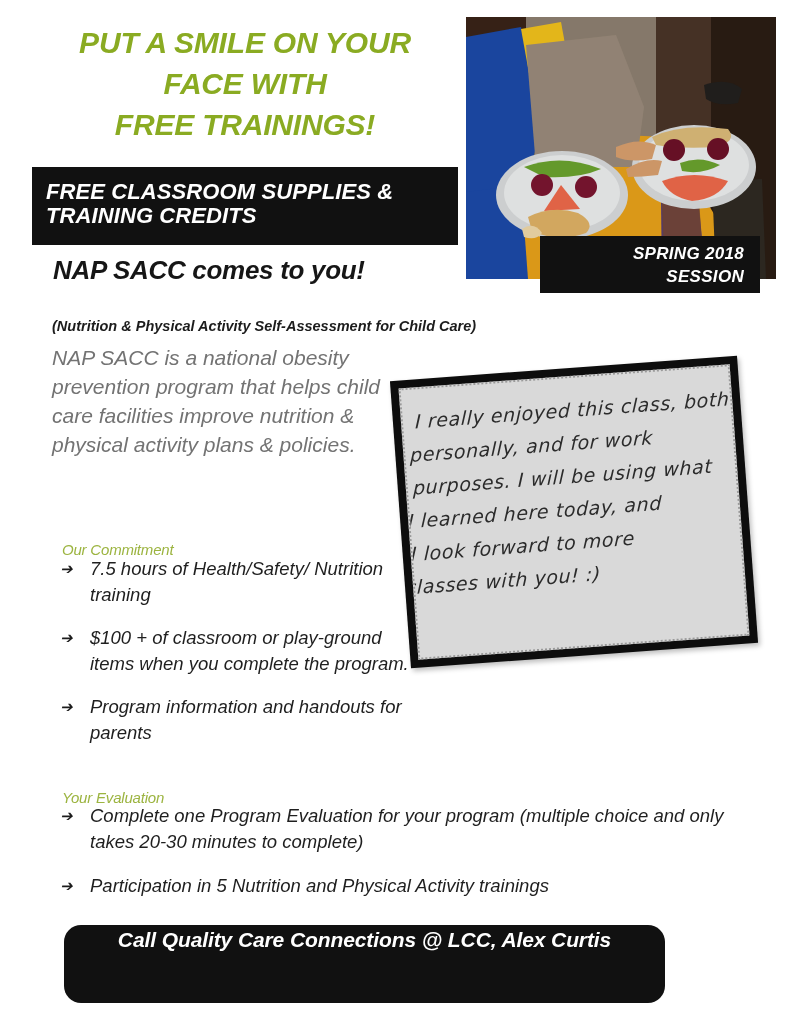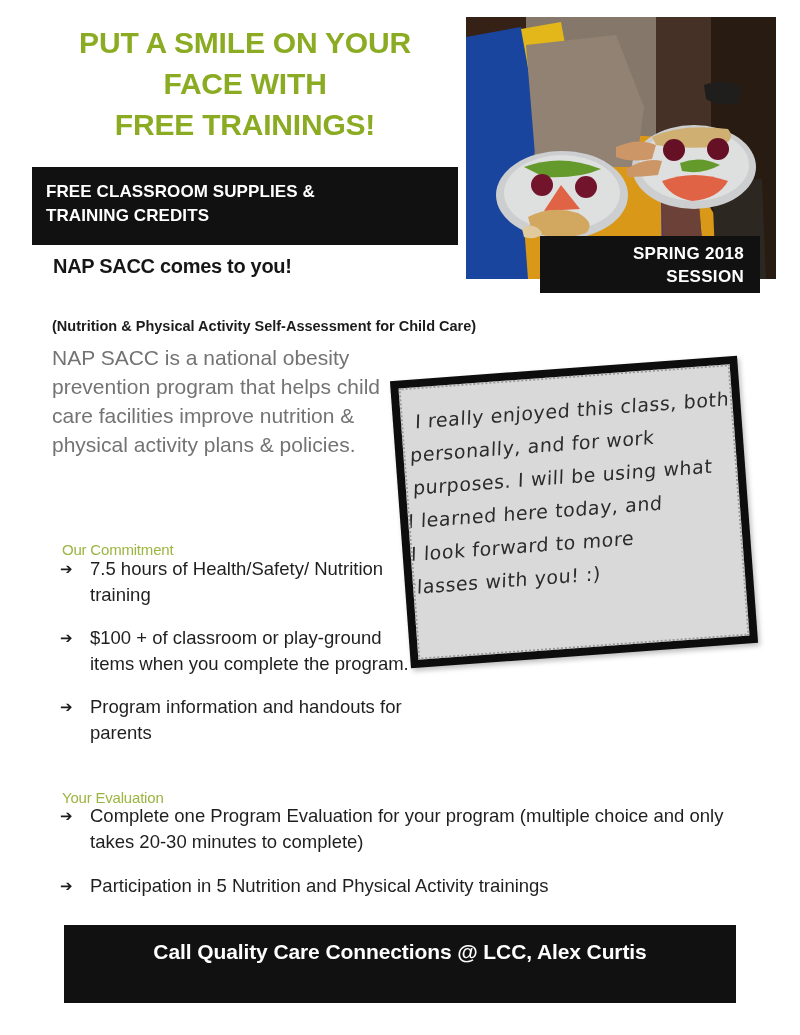--- a/index.html
+++ b/index.html
@@ -10,20 +10,21 @@
   }
   body {
     font-family: "Liberation Sans", sans-serif;
   }
   .page {
     position: relative;
     width: 800px;
     height: 1035px;
     background: #ffffff;
     overflow: hidden;
+    font-style: italic;
   }
 
   
   .headline {
     position: absolute;
     left: 30px;
     top: 22px;
     width: 430px;
     text-align: center;
     color: #8aab22;
@@ -53,21 +54,21 @@
     top: 167px;
     width: 426px;
     height: 78px;
     background: #111111;
     box-sizing: border-box;
     padding: 13px 0 0 14px;
   }
   .banner-supplies .line {
     color: #ffffff;
     font-weight: bold;
-    font-size: 17px;
+    font-size: 22px;
     line-height: 24px;
     letter-spacing: 0.1px;
     white-space: nowrap;
   }
 
   
   .session-box {
     position: absolute;
     left: 540px;
     top: 236px;
@@ -86,21 +87,21 @@
     letter-spacing: 0.3px;
     white-space: nowrap;
   }
 
   
   .title {
     position: absolute;
     left: 53px;
     top: 255px;
     font-weight: bold;
-    font-size: 20px;
+    font-size: 26px;
     color: #161616;
     letter-spacing: -0.3px;
     white-space: nowrap;
   }
 
   
   .subtitle {
     position: absolute;
     left: 52px;
     top: 318px;
@@ -208,26 +209,26 @@
     line-height: 26px;
     color: #1f1f1f;
   }
   #your-commitment-bullets li { margin-bottom: 18px; }
 
   
   .contact-banner {
     position: absolute;
     left: 64px;
     top: 925px;
-    width: 672px;
+    width: 601px;
     height: 78px;
     background: #111111;
     box-sizing: border-box;
-    padding-top: 12px;
     text-align: center;
+    border-radius: 17px;
   }
   .contact-banner .line {
     color: #ffffff;
     font-weight: bold;
     font-size: 21px;
     line-height: 29px;
     letter-spacing: -0.1px;
     white-space: nowrap;
   }
 </style>

